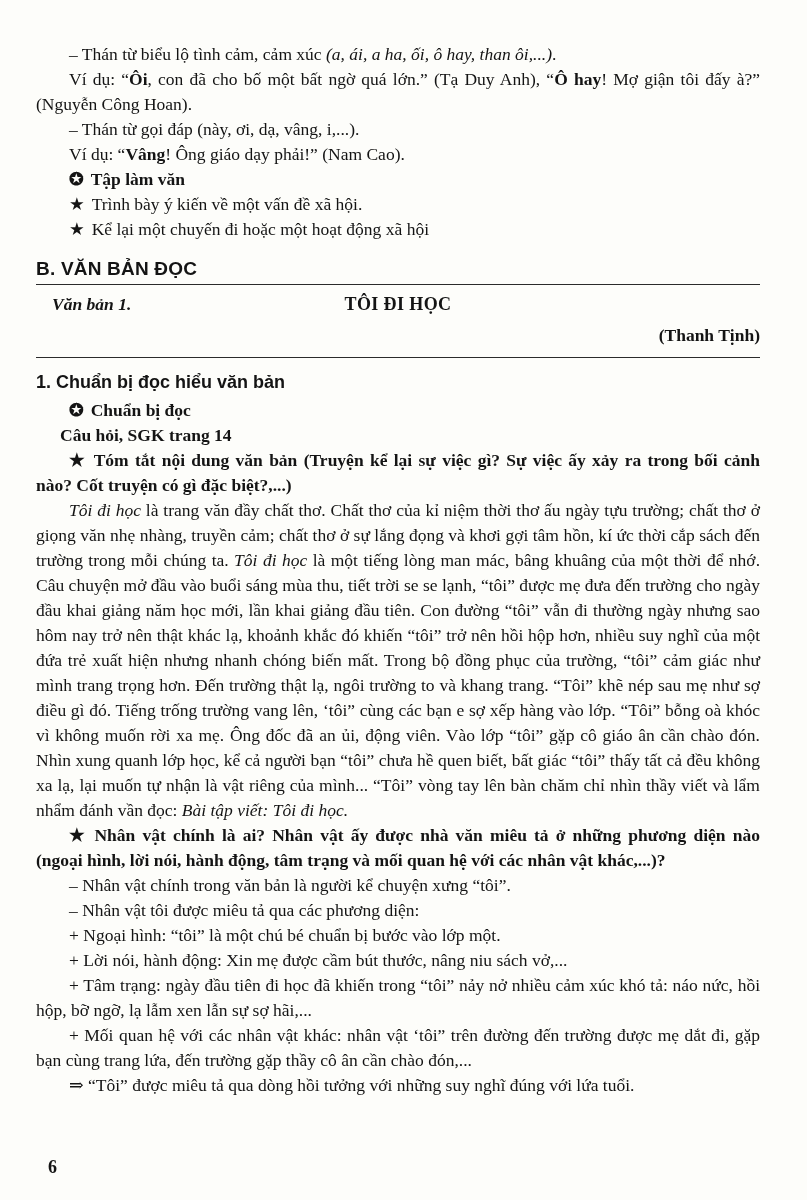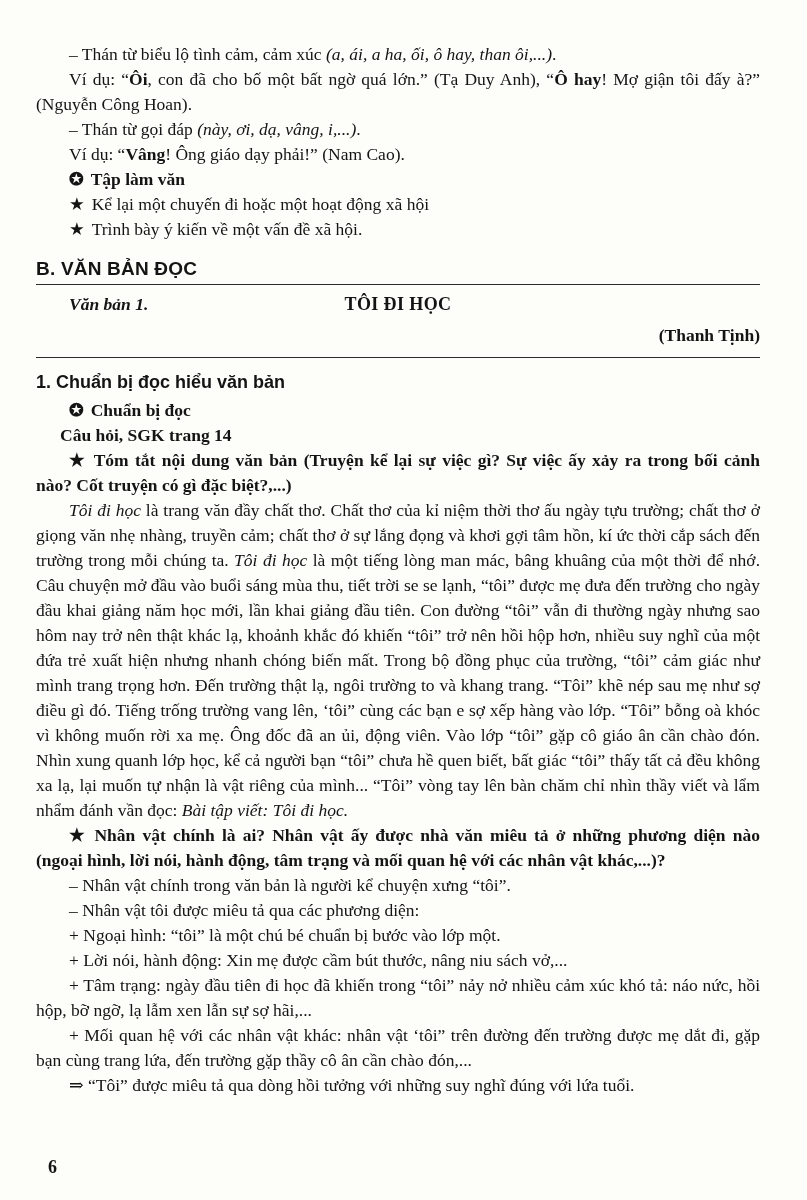--- a/index.html
+++ b/index.html
@@ -19,46 +19,46 @@
   h2.heading-b {
     font-family: "Liberation Sans", "DejaVu Sans", sans-serif;
     font-size: 19px; font-weight: bold; margin: 16px 0 4px; letter-spacing: .2px;
   }
   .vb-table {
     border-top: 1.6px solid #2b2b2b;
     border-bottom: 1.6px solid #2b2b2b;
     padding: 7px 0 9px; margin: 0 0 2px;
   }
   .vb-row { position: relative; text-align: center; font-size: 18px; line-height: 25px; }
-  .vb-label { position: absolute; left: 33px; font-weight: bold; font-style: italic; font-size: 17.5px; }
+  .vb-label { position: absolute; left: 16px; font-weight: bold; font-style: italic; font-size: 17.5px; }
   .vb-title { font-weight: bold; letter-spacing: .4px; }
   .vb-author { text-align: right; font-weight: bold; font-size: 17.5px; line-height: 25px; margin-top: 6px; }
   h3.heading-1 {
     font-family: "Liberation Sans", "DejaVu Sans", sans-serif;
     font-size: 18px; font-weight: bold; margin: 14px 0 5px;
   }
   .page-number {
     position: absolute; left: 48px; bottom: 22px;
     font-size: 18px; font-weight: bold;
   }
 </style>
 </head>
 <body>
 
 <div class="page">
 
   <p class="para indent"><span>– Thán từ biểu lộ tình cảm, cảm xúc </span><span style="font-style: italic;">(a, ái, a ha, ối, ô hay, than ôi,...)</span><span>.</span></p>
   <p class="para indent"><span>Ví dụ: “</span><span style="font-weight: bold;">Ôi</span><span>, con đã cho bố một bất ngờ quá lớn.” (Tạ Duy Anh), “</span><span style="font-weight: bold;">Ô hay</span><span>! Mợ giận tôi đấy à?” (Nguyễn Công Hoan).</span></p>
-  <p class="para indent"><span>– Thán từ gọi đáp </span><span style="font-style: italic;">(này, ơi, dạ, vâng, i,...)</span><span>.</span></p>
+  <p class="para indent"><span>– Thán từ gọi đáp </span><span style="">(này, ơi, dạ, vâng, i,...)</span><span>.</span></p>
   <p class="para indent"><span>Ví dụ: “</span><span style="font-weight: bold;">Vâng</span><span>! Ông giáo dạy phải!” (Nam Cao).</span></p>
 
   <p class="para indent bold"><span class="glyph">✪</span><span>Tập làm văn</span></p>
 
+  <p class="para indent"><span class="glyph">★</span><span>Trình bày ý kiến về một vấn đề xã hội.</span></p>
   <p class="para indent"><span class="glyph">★</span><span>Kể lại một chuyến đi hoặc một hoạt động xã hội</span></p>
-  <p class="para indent"><span class="glyph">★</span><span>Trình bày ý kiến về một vấn đề xã hội.</span></p>
 
   <h2 class="heading-b">B. VĂN BẢN ĐỌC</h2>
 
   <div class="vb-table">
     <div class="vb-row">
       <span class="vb-label">Văn bản 1.</span>
       <span class="vb-title">TÔI ĐI HỌC</span>
     </div>
     <div class="vb-author">(Thanh Tịnh)</div>
   </div>

